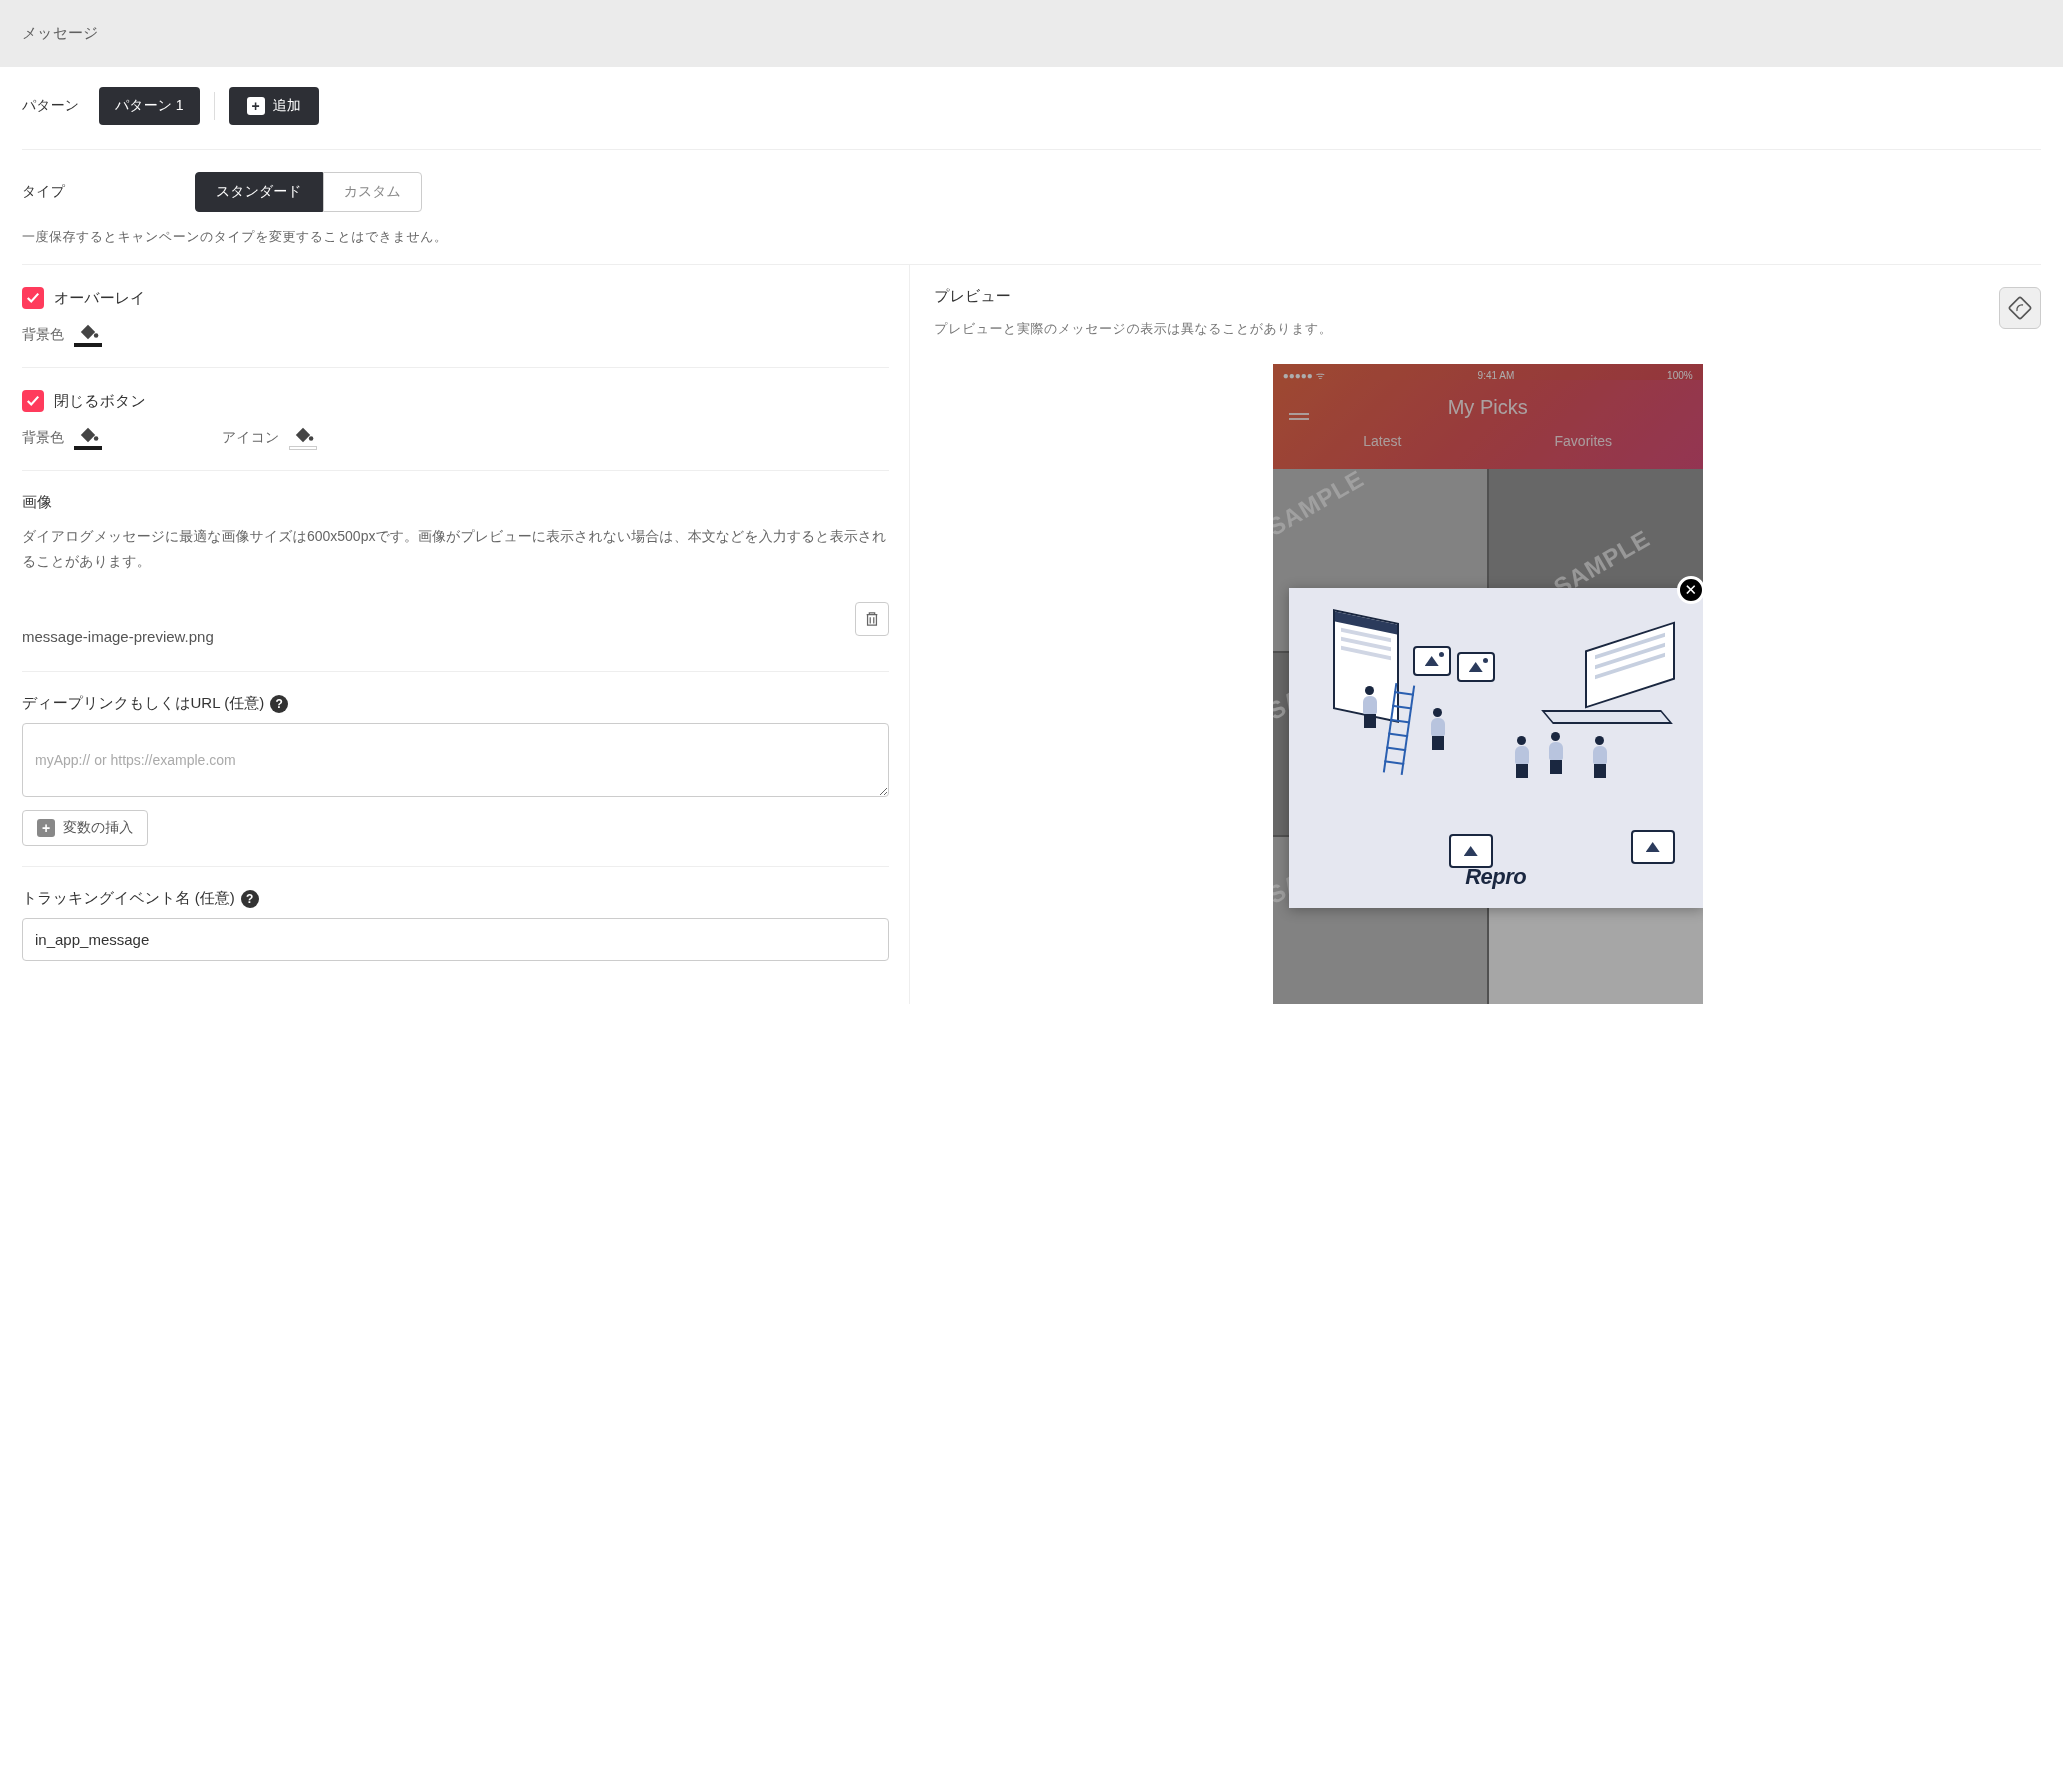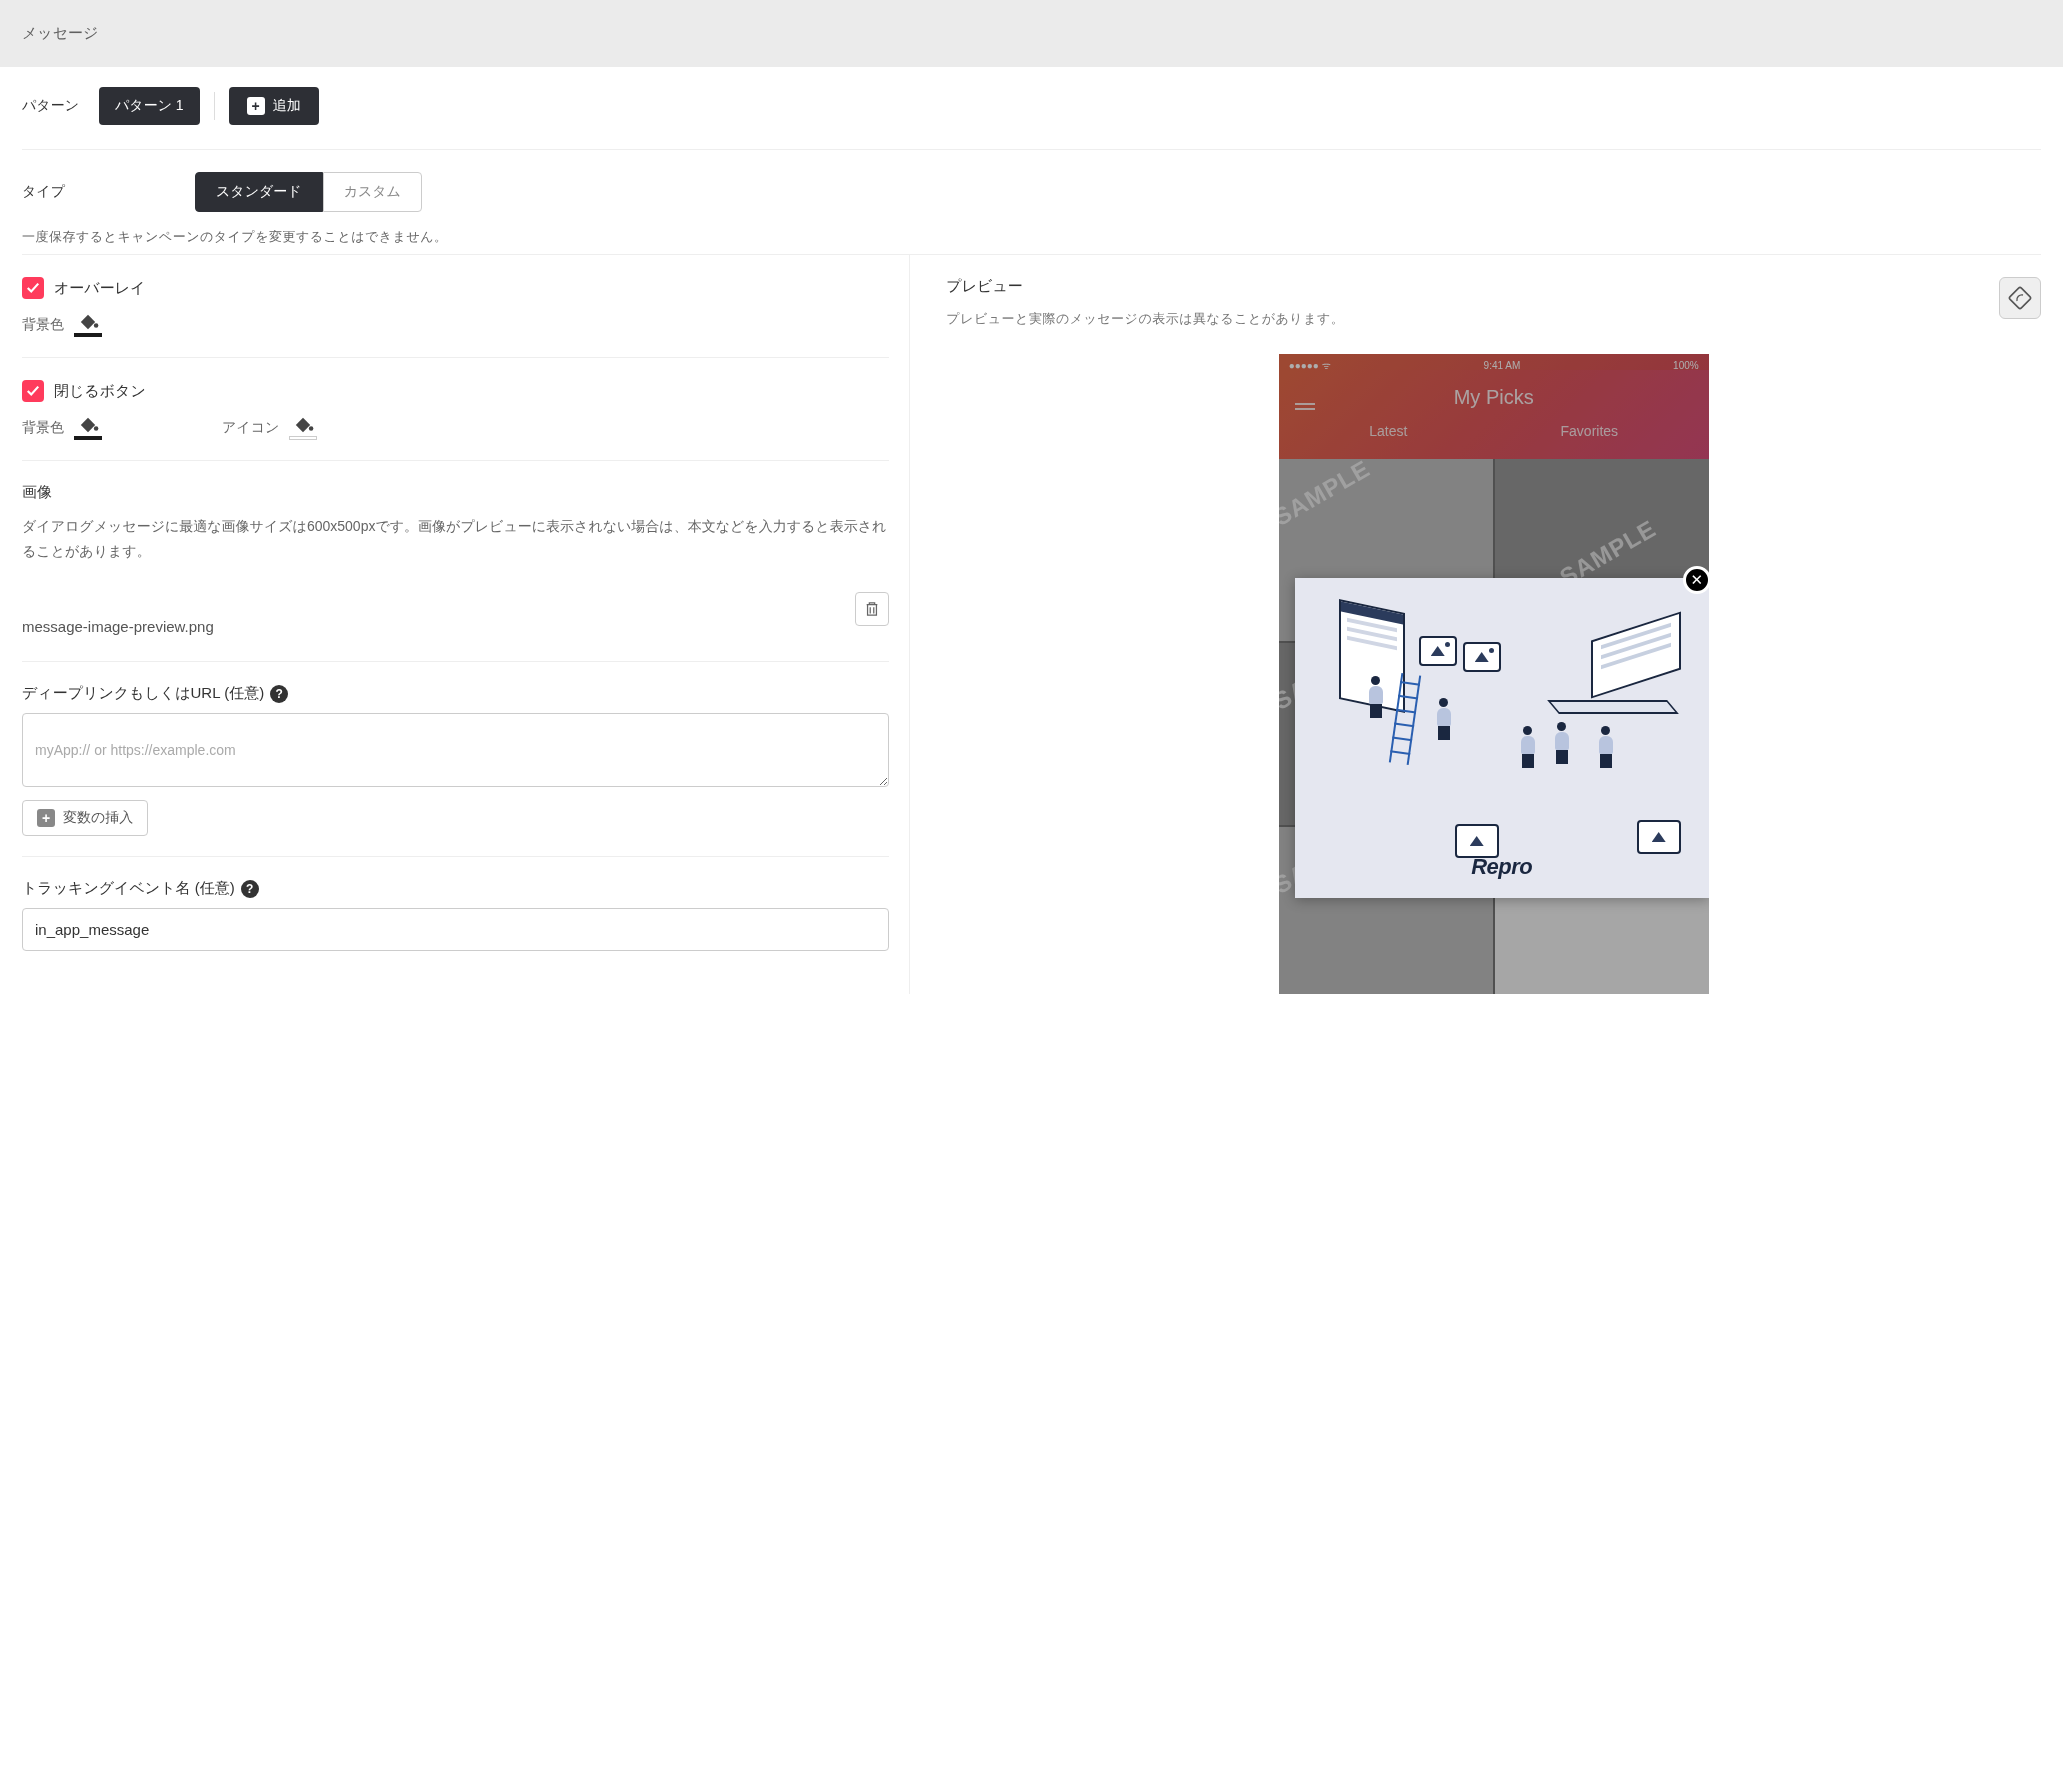--- a/index.html
+++ b/index.html
@@ -41,33 +41,33 @@
   cursor: pointer;
 }
 .btn-dark.pattern { padding: 10px 16px; }
 .add-icon-box {
   width: 18px; height: 18px; background:#fff; border-radius:3px;
   display:inline-flex; align-items:center; justify-content:center;
   color:#2d2f35; font-weight:bold; font-size:14px; line-height:1;
 }
 .pattern-divider { width:1px; height:28px; background:#ddd; }
 
-.type-section { padding: 22px 0 8px; border-bottom: 1px solid #eee; }
+.type-section { padding: 22px 0 18px; border-bottom: 1px solid #eee; }
 .type-row { display:flex; align-items:center; gap: 130px; }
 .type-label { color:#333; }
 .type-buttons { display:flex; }
 .type-btn {
   padding: 10px 20px; font-size:14px; border:1px solid #ccc; cursor:pointer;
 }
 .type-btn.active { background:#2d2f35; color:#fff; border-color:#2d2f35; }
 .type-btn:first-child { border-radius:4px 0 0 4px; }
 .type-btn:last-child { border-radius:0 4px 4px 0; background:#fff; color:#888; }
 .type-note { color:#666; font-size:13px; margin-top:16px; letter-spacing:0.5px; }
 
-.main-split { display:flex; gap:12px; }
+.main-split { display:flex; gap:0; }
 .left-col { flex: 0 0 44%; border-right:1px solid #eee; padding-right:20px; }
 .right-col { flex:1; padding-left:24px; padding-top:22px; }
 
 .section { padding: 22px 0 20px; border-bottom:1px solid #eee; }
 .section:last-child { border-bottom:none; }
 
 .chk-row { display:flex; align-items:center; gap:10px; margin-bottom:14px; }
 .chk {
   width:22px; height:22px; background:#ff3b5c; border-radius:4px;
   display:inline-flex; align-items:center; justify-content:center; cursor:pointer;

